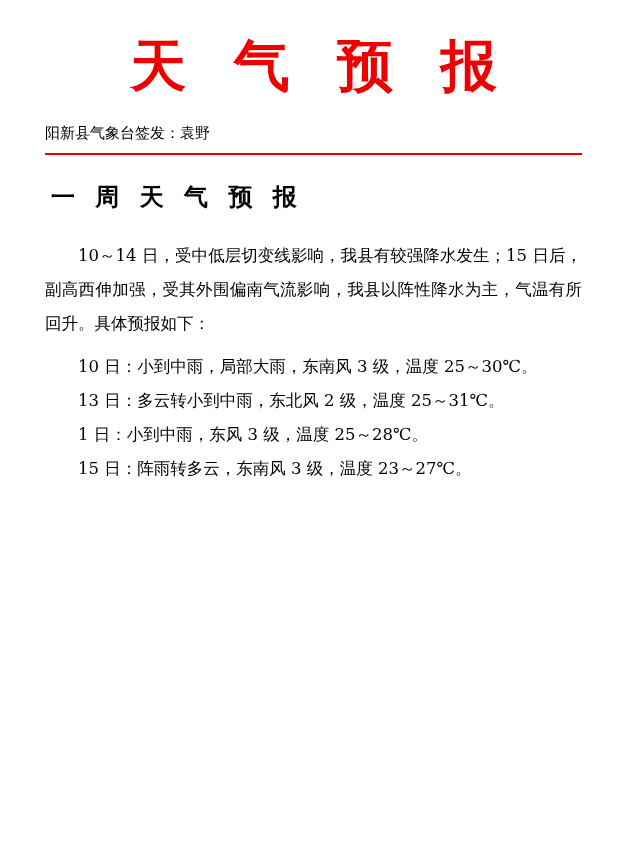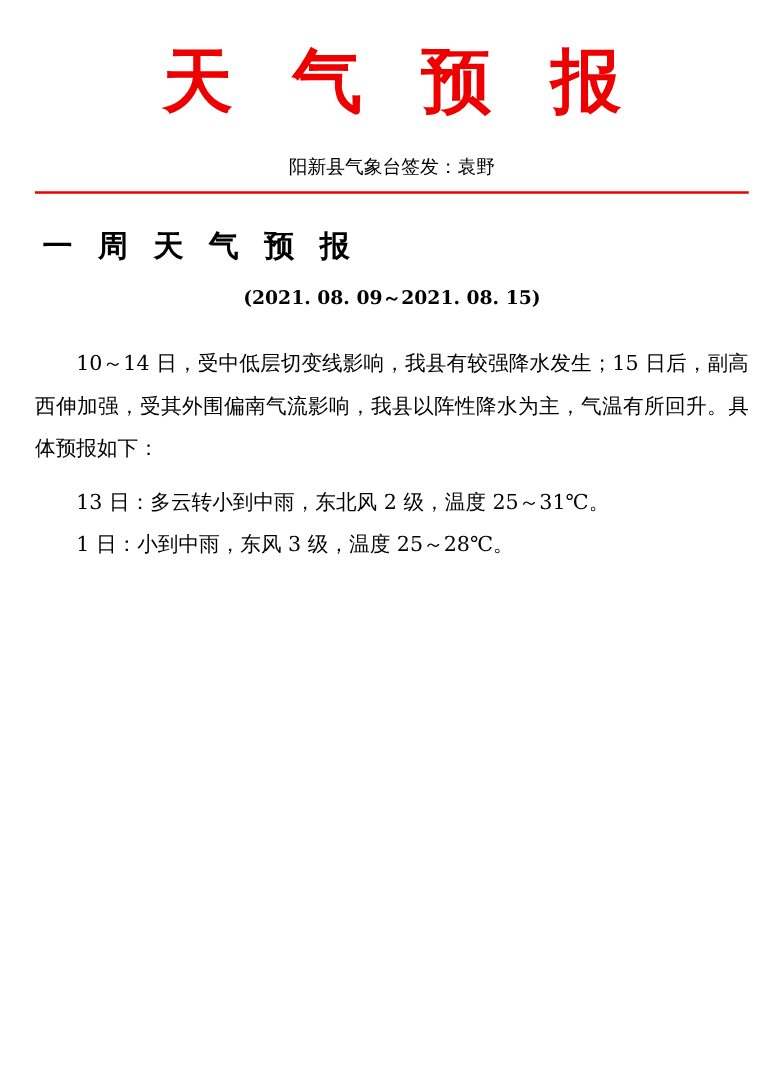--- a/index.html
+++ b/index.html
@@ -12,39 +12,39 @@
     background: #ffffff;
     font-family: "DejaVu Serif", "Liberation Serif", serif;
     color: #000000;
     overflow: hidden;
   }
   .page {
     position: relative;
     width: 627px;
     height: 720px;
     box-sizing: border-box;
-    padding: 0 28px;
+    padding: 0 45px;
   }
   .masthead {
     text-align: center;
     color: #ee0000;
     font-family: "DejaVu Sans", "Liberation Sans", sans-serif;
     font-weight: bold;
     font-size: 56px;
     letter-spacing: 14px;
     text-indent: 14px;
     line-height: 1;
     padding-top: 38px;
     padding-bottom: 6px;
     white-space: nowrap;
   }
   .issuer-row {
     display: flex;
     align-items: baseline;
-    justify-content: center;
+    justify-content: flex-start;
     font-size: 15px;
     padding-top: 24px;
     padding-bottom: 10px;
     font-family: "DejaVu Serif", "Liberation Serif", serif;
   }
   .issuer-row .cell {
     white-space: nowrap;
   }
   .issuer-row .left  { flex: 0 0 auto; }
   .issuer-row .mid   { flex: 1 1 auto; text-align: center; }
@@ -97,23 +97,24 @@
   <div class="masthead">天 气 预 报</div>
 
   <div class="issuer-row">
     <span class="cell left">阳新县气象台</span>
     <span class="cell right">签发：袁野</span>
   </div>
 
   <hr class="rule">
 
   <div class="doc-title">一 周 天 气 预 报</div>
-  <div class="doc-subtitle">(2021. 08. 09～2021. 08. 15)</div>
 
   <div class="body-text">
     <p class="para">10～14 日，受中低层切变线影响，我县有较强降水发生；15 日后，副高西伸加强，受其外围偏南气流影响，我县以阵性降水为主，气温有所回升。具体预报如下：</p>
     <ul class="forecast-list">
+      <li>10 日：小到中雨，局部大雨，东南风 3 级，温度 25～30℃。</li>
       <li>13 日：多云转小到中雨，东北风 2 级，温度 25～31℃。</li>
       <li>1 日：小到中雨，东风 3 级，温度 25～28℃。</li>
+      <li>15 日：阵雨转多云，东南风 3 级，温度 23～27℃。</li>
     </ul>
   </div>
 
 </div>
 
 </body></html>

